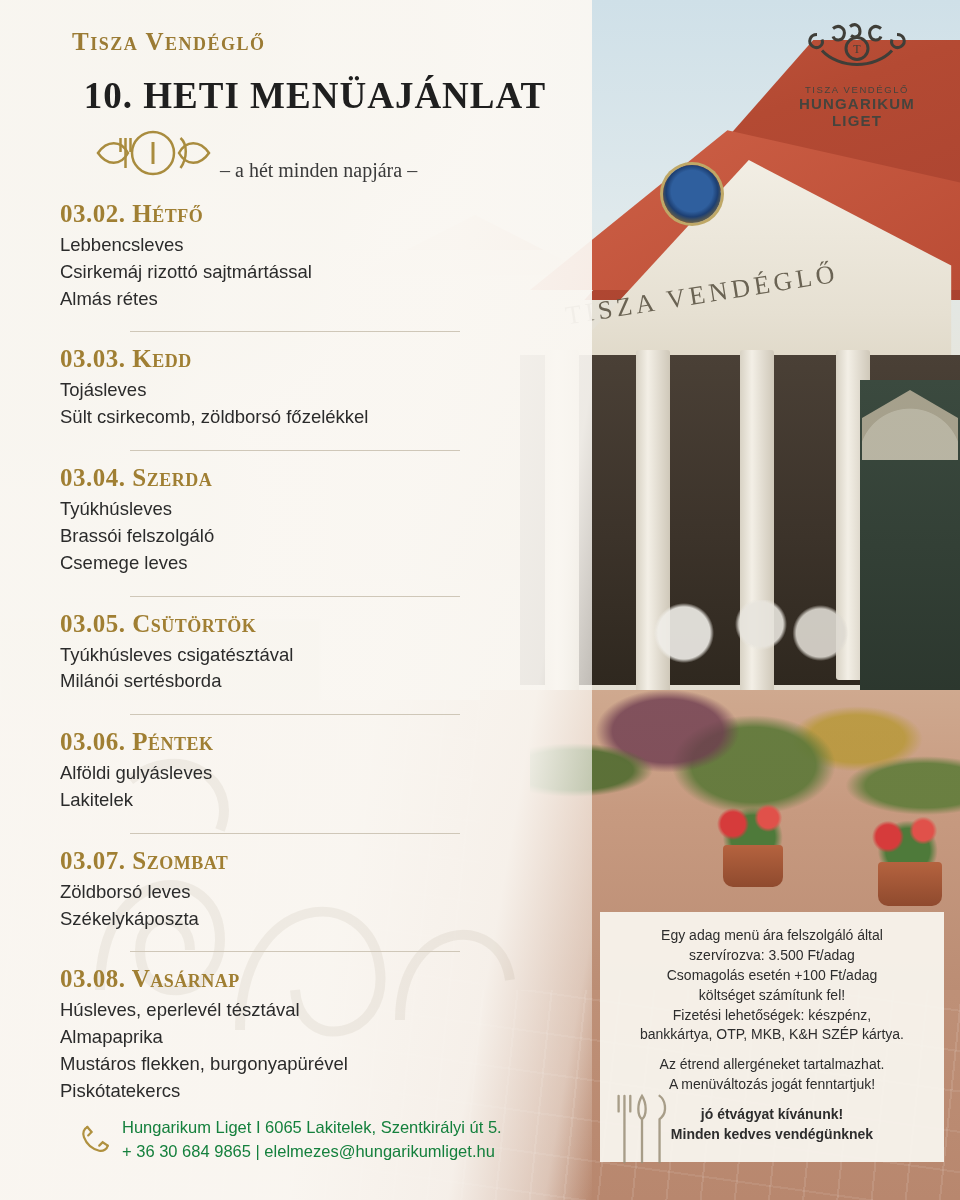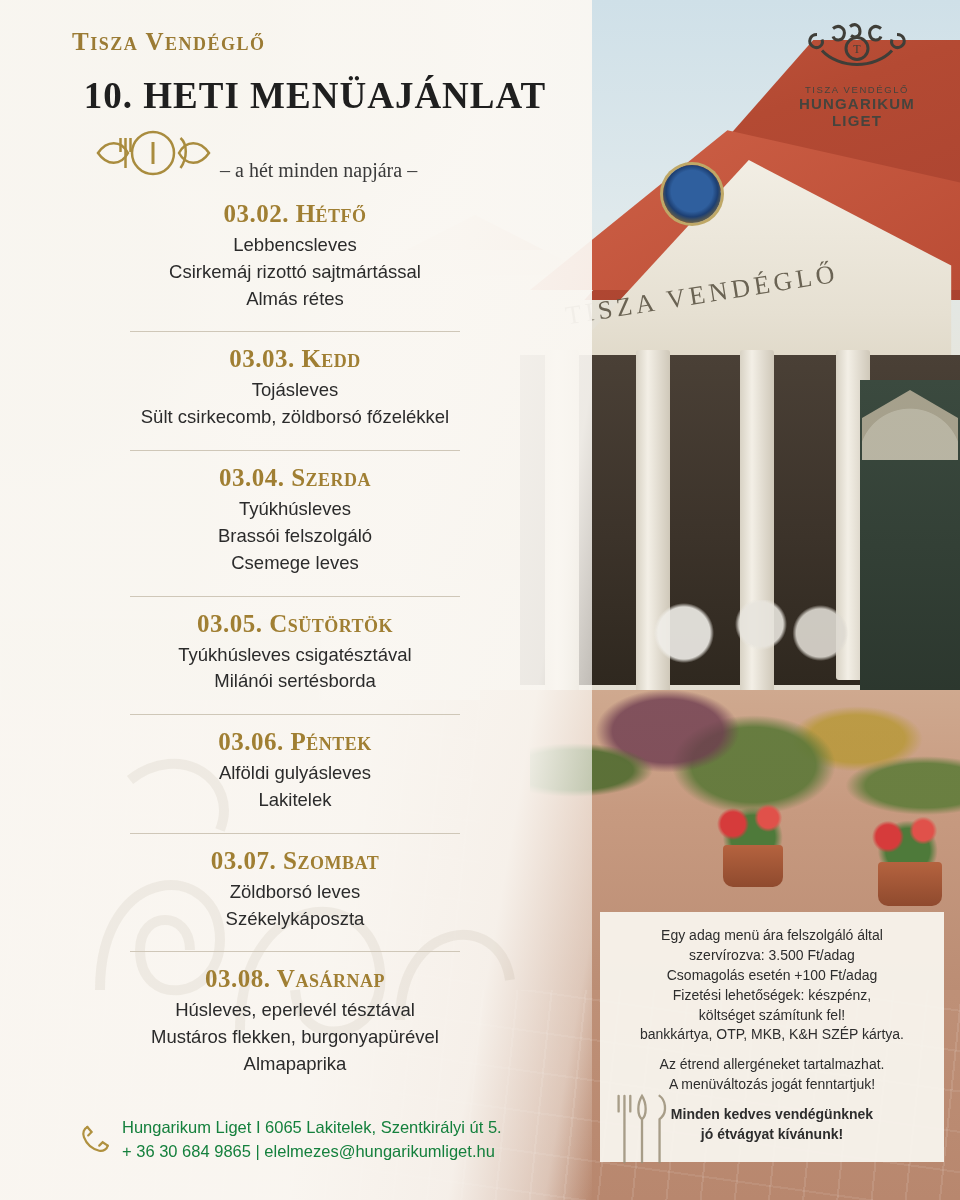--- a/index.html
+++ b/index.html
@@ -270,21 +270,21 @@
     color: #46443d;
   }
 
   
   .days {
     position: absolute;
     left: 60px; top: 200px;
     width: 470px;
   }
   .day {
-    text-align: center;
+    text-align: left;
     padding: 0 0 6px 0;
   }
   .day-head {
     font-family: "Liberation Serif", serif;
     font-variant: small-caps;
     font-weight: bold;
     font-size: 25px;
     letter-spacing: .5px;
     color: #a07f33;
     margin-bottom: 4px;
@@ -462,22 +462,23 @@
     <div class="day">
       <div class="day-head">03.07. Szombat</div>
       <div class="dish">Zöldborsó leves</div>
       <div class="dish">Székelykáposzta</div>
     </div>
     <div class="sep"></div>
 
     <div class="day">
       <div class="day-head">03.08. Vasárnap</div>
       <div class="dish">Húsleves, eperlevél tésztával</div>
+      <div class="dish">Almapaprika</div>
       <div class="dish">Mustáros flekken, burgonyapürével</div>
-      <div class="dish">Almapaprika</div>
+      <div class="dish">Piskótatekercs</div>
     </div>
 
   </div>
 
   <div class="contact">
     <svg class="phone-icon" viewBox="0 0 40 40">
       <g fill="none" stroke="#b0913f" stroke-width="2.6" stroke-linecap="round">
         <path d="M11 7 c-4 2 -6 7 -4 12 c3 8 10 14 18 16 c5 1 9 -2 10 -6"></path>
         <path d="M11 7 l5 6 l-4 4"></path>
         <path d="M35 29 l-6 -4 l-4 4"></path>
@@ -487,31 +488,31 @@
       <div>Hungarikum Liget I 6065 Lakitelek, Szentkirályi út 5.</div>
       <div>+ 36 30 684 9865 | elelmezes@hungarikumliget.hu</div>
     </div>
   </div>
 
   <div class="infobox">
     <div class="blk">
       <div>Egy adag menü ára felszolgáló által</div>
       <div>szervírozva: 3.500 Ft/adag</div>
       <div>Csomagolás esetén +100 Ft/adag</div>
+      <div>költséget számítunk fel!</div>
       <div>Fizetési lehetőségek: készpénz,</div>
-      <div>költséget számítunk fel!</div>
       <div>bankkártya, OTP, MKB, K&amp;H SZÉP kártya.</div>
     </div>
     <div class="blk">
       <div>Az étrend allergéneket tartalmazhat.</div>
       <div>A menüváltozás jogát fenntartjuk!</div>
     </div>
     <div class="bold">
+      <div>jó étvágyat kívánunk!</div>
       <div>Minden kedves vendégünknek</div>
-      <div>jó étvágyat kívánunk!</div>
     </div>
   </div>
 
   <svg class="infobox-cutlery" viewBox="0 0 60 80">
     <g fill="none" stroke="#9a8f78" stroke-width="2.4" stroke-linecap="round">
       <path d="M12 6 v22 M6 6 v16 M18 6 v16 M12 28 v46"></path>
       <path d="M30 6 c-5 8 -5 20 0 24 c5 -4 5 -16 0 -24 z M30 30 v44"></path>
       <path d="M48 6 c6 4 8 16 2 22 l-2 2 v44"></path>
     </g>
   </svg>

